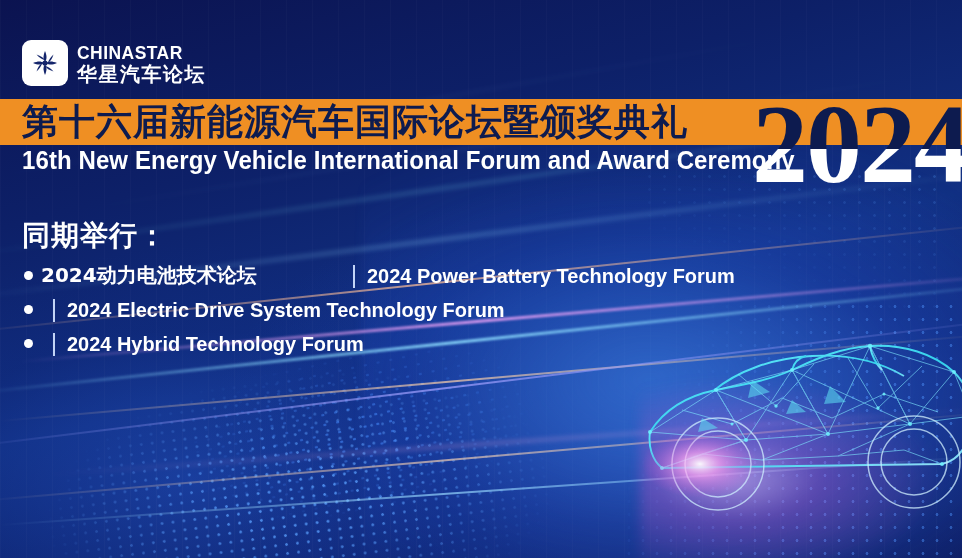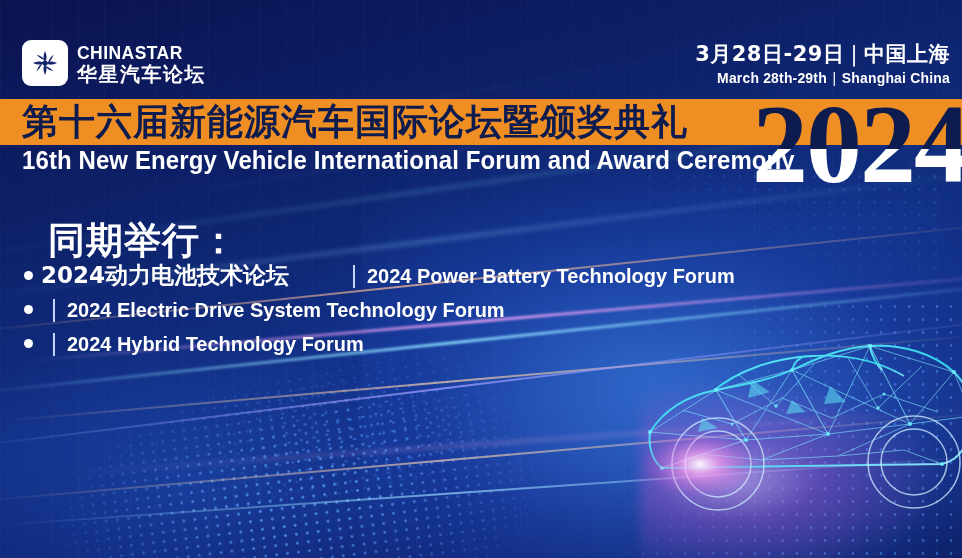--- a/index.html
+++ b/index.html
@@ -121,30 +121,30 @@
     font-family:"Liberation Serif","DejaVu Serif",serif;
     font-size:112px;font-weight:bold;line-height:104px;text-align:right;
     letter-spacing:-2px;white-space:nowrap;
   }
   .year-top{color:#0d1b4f;clip-path:inset(0 0 47px 0);}
   .year-bot{color:#ffffff;clip-path:inset(57px 0 0 0);}
 
   
   .sub-head{
     position:absolute;left:22px;top:222px;
-    color:#fff;font-weight:bold;font-size:37px;letter-spacing:1px;line-height:1;
-    font-family:"DejaVu Sans","Liberation Sans",sans-serif;z-index:4;margin-left:26px;
+    color:#fff;font-weight:bold;font-size:28px;letter-spacing:1px;line-height:1;
+    font-family:"DejaVu Sans","Liberation Sans",sans-serif;z-index:4;
   }
   .forum-list{position:absolute;left:24px;top:260px;z-index:4;}
   .forum-row{display:flex;align-items:center;height:30px;margin-bottom:4px;}
   .bullet{
     width:9px;height:9px;border-radius:50%;background:#fff;flex:0 0 auto;margin-right:8px;
   }
   .f-cn{
-    color:#fff;font-weight:bold;font-size:23px;line-height:1;white-space:nowrap;
+    color:#fff;font-weight:bold;font-size:20px;line-height:1;white-space:nowrap;
     font-family:"DejaVu Sans","Liberation Sans",sans-serif;
     width:300px;flex:0 0 auto;
   }
   .f-bar{
     color:#cfe0ff;font-size:23px;line-height:1;font-weight:300;flex:0 0 auto;
     width:26px;text-align:center;
   }
   .f-en{
     color:#fff;font-weight:bold;font-size:21px;line-height:1;white-space:nowrap;
     transform:scaleX(.95);transform-origin:left center;
@@ -269,28 +269,20 @@
           <circle cx="19" cy="19" r="2.6"></circle>
         </g>
       </svg>
     </div>
     <div class="logo-text">
       <div class="logo-en">CHINASTAR</div>
       <div class="logo-cn">华星汽车论坛</div>
     </div>
   </div>
 
-  <div class="date-block">
-    <div class="date-cn">
-      <span>3月28日-29日</span><span class="sep">|</span><span>中国上海</span>
-    </div>
-    <div class="date-en">
-      <span>March 28th-29th</span><span class="sep">|</span><span>Shanghai China</span>
-    </div>
-  </div>
 
   <div class="band"></div>
 
   <div class="year-wrap">
     <div class="year-layer year-top">2024</div>
     <div class="year-layer year-bot">2024</div>
   </div>
 
   <div class="title-cn">第十六届新能源汽车国际论坛暨颁奖典礼</div>
   <div class="title-en">16th New Energy Vehicle International Forum and Award Ceremony</div>

